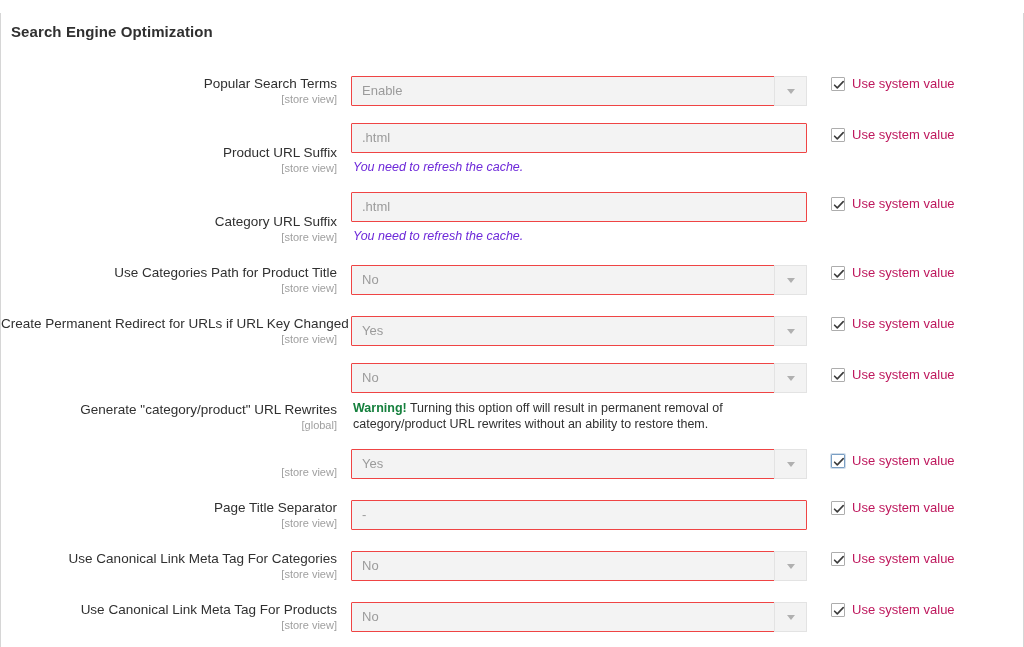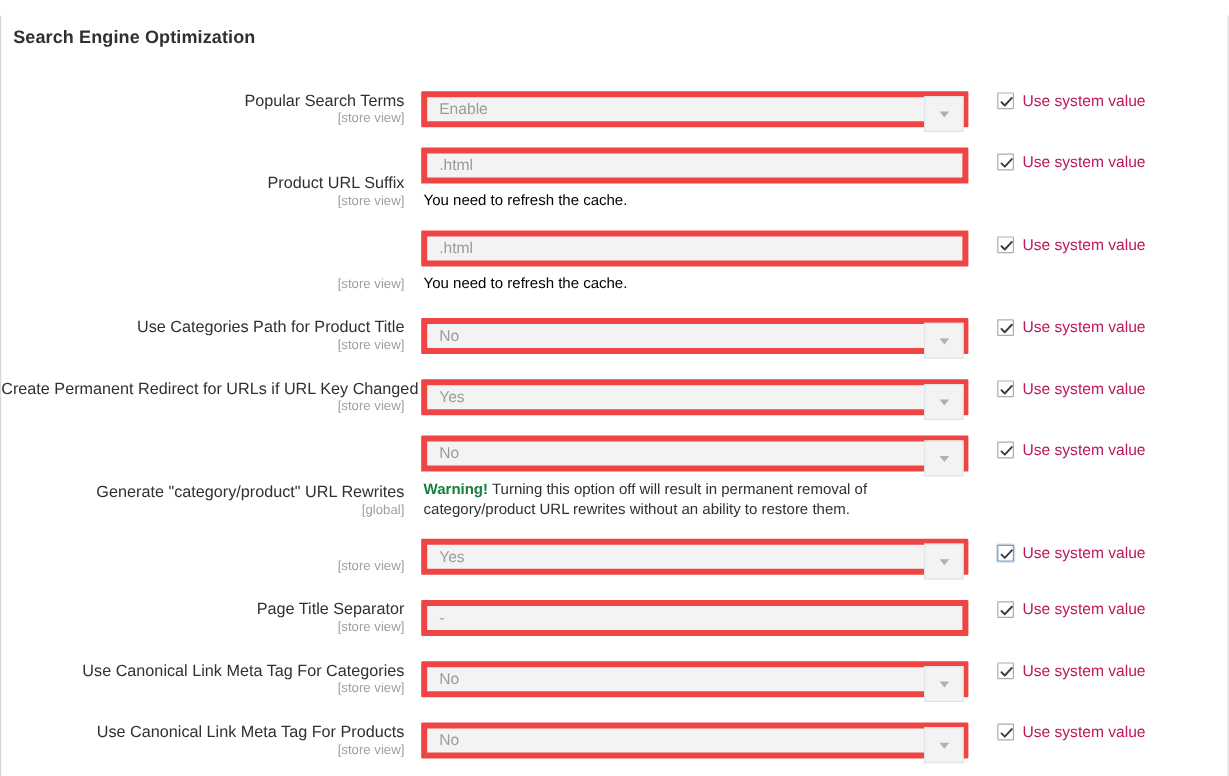--- a/index.html
+++ b/index.html
@@ -76,21 +76,21 @@
     flex: 0 0 456px;
     width: 456px;
   }
 
   
   .control {
     position: relative;
     width: 456px;
     height: 30px;
     background: #f3f3f3;
-    border: 5px solid #ef4444;
+    border: 1px solid #ef4444;
     border-radius: 1px;
     display: flex;
     align-items: center;
   }
 
   .control .value {
     font-size: 13px;
     color: #9b9b9b;
     padding-left: 10px;
     line-height: 28px;
@@ -115,25 +115,26 @@
     width: 0;
     height: 0;
     border-left: 4.5px solid transparent;
     border-right: 4.5px solid transparent;
     border-top: 5px solid #b0b0b0;
   }
 
   
   .note {
     font-size: 12.5px;
-    color: #000000;
+    color: #6d28d9;
     line-height: 16px;
     margin-top: 6px;
     padding-left: 2px;
     max-width: 445px;
+    font-style: italic;
   }
 
   .warning-note {
     font-size: 12.5px;
     color: #303030;
     line-height: 16px;
     margin-top: 7px;
     padding-left: 2px;
     max-width: 442px;
   }
@@ -226,20 +227,21 @@
           <span class="cbox">
             <svg width="12" height="12" viewBox="0 0 12 12">
               <path d="M1.6 6.2 L4.3 8.9 L10.2 2.6" fill="none" stroke="#3c3c3c" stroke-width="1.6" stroke-linecap="round" stroke-linejoin="round"></path>
             </svg>
           </span>
           <span class="sysval-label">Use system value</span>
         </div>
       </div>
       <div class="row">
         <div class="label-cell">
+          <span class="label-text">Category URL Suffix</span>
           <span class="scope-text">[store view]</span>
         </div>
         <div class="field-cell">
           <div class="control">
             <span class="value">.html</span>
           </div>
           <div class="note">You need to refresh the cache.</div>
         </div>
         <div class="sysval">
           <span class="cbox">

